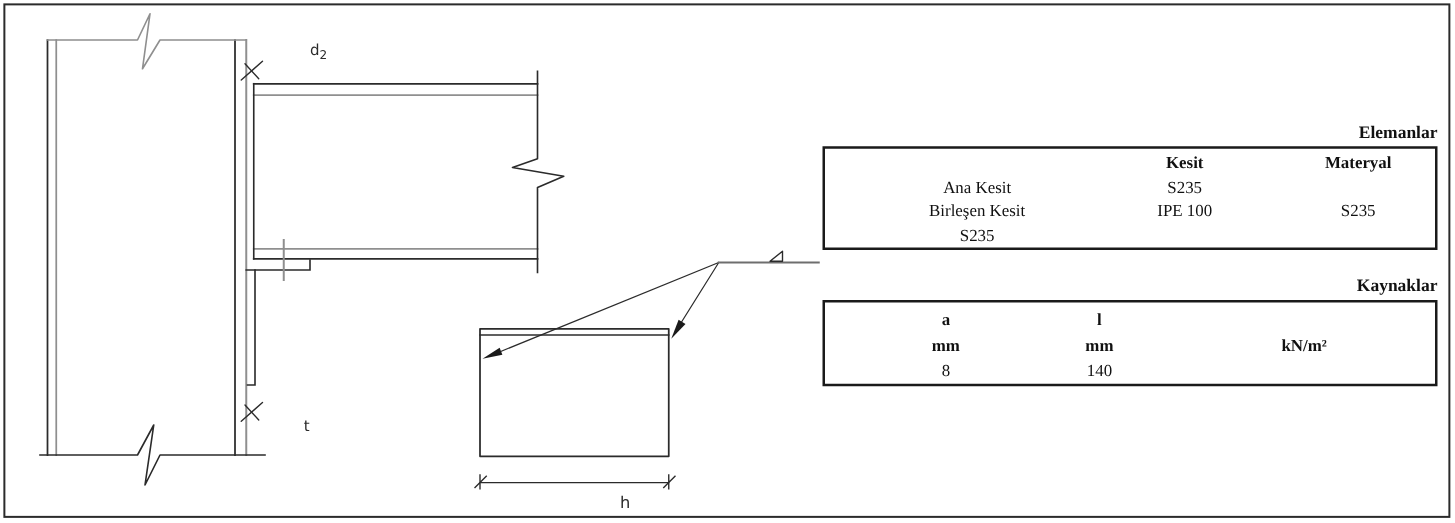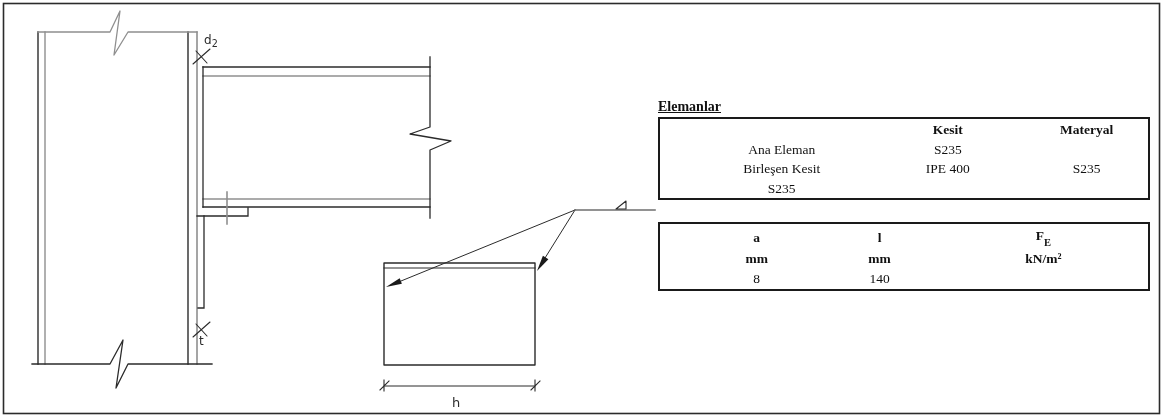--- a/index.html
+++ b/index.html
@@ -3,26 +3,26 @@
 <meta charset="utf-8">
 <style>
   html,body{margin:0;padding:0;}
   body{
     width:1164px;height:418px;position:relative;background:#ffffff;
     font-family:"Liberation Serif", serif;color:#111;overflow:hidden;
   }
   svg{position:absolute;left:0;top:0;}
   .dwg-label{
     position:absolute;font-family:"DejaVu Sans", sans-serif;
-    font-size:12px;color:#2b2b2b;line-height:1;white-space:nowrap;
+    font-size:12px;color:#2b2b2b;line-height:1;white-space:nowrap;margin-left:44px;
   }
   .dwg-label sub{font-size:0.8em;}
   .tblwrap{position:absolute;width:492px;}
   .tbl-title{
-    text-align:left;font-weight:bold;font-size:14px;height:18px;line-height:16px;text-decoration:underline;
+    text-align:right;font-weight:bold;font-size:14px;height:18px;line-height:16px;
   }
   .tbl-box{
     border:2px solid #1a1a1a;background:#fff;box-sizing:border-box;
   }
   .row{display:grid;align-items:center;padding-left:33px;}
   .elements .row{grid-template-columns:39% 34% 27%;height:19.5px;}
   .welds .row{grid-template-columns:28% 26% 46%;height:21px;}
   .welds .row.vals{height:20px;}
   .c{text-align:center;font-size:13.5px;line-height:1;}
   .b{font-weight:bold;}
@@ -98,40 +98,40 @@
 
 <div class="tblwrap" style="left:658px;top:99px;">
   <div class="tbl-title">Elemanlar</div>
   <div class="tbl-box elements">
     <div class="row">
       <span class="c"></span>
       <span class="c b">Kesit</span>
       <span class="c b">Materyal</span>
     </div>
     <div class="row">
-      <span class="c">Ana Eleman</span>
+      <span class="c">Ana Kesit</span>
       <span class="c">S235</span>
     </div>
     <div class="row">
       <span class="c">Birleşen Kesit</span>
-      <span class="c">IPE 400</span>
+      <span class="c">IPE 100</span>
       <span class="c">S235</span>
     </div>
     <div class="row">
       <span class="c">S235</span>
     </div>
   </div>
 </div>
 
 <div class="tblwrap" style="left:658px;top:222px;">
+  <div class="tbl-title">Kaynaklar</div>
   <div class="tbl-box welds">
     <div class="row">
       <span class="c b">a</span>
       <span class="c b">l</span>
-      <span class="c b"><span>F</span><sub class="fe">E</sub></span>
     </div>
     <div class="row">
       <span class="c b">mm</span>
       <span class="c b">mm</span>
       <span class="c b">kN/m²</span>
     </div>
     <div class="row vals">
       <span class="c">8</span>
       <span class="c">140</span>
     </div>

